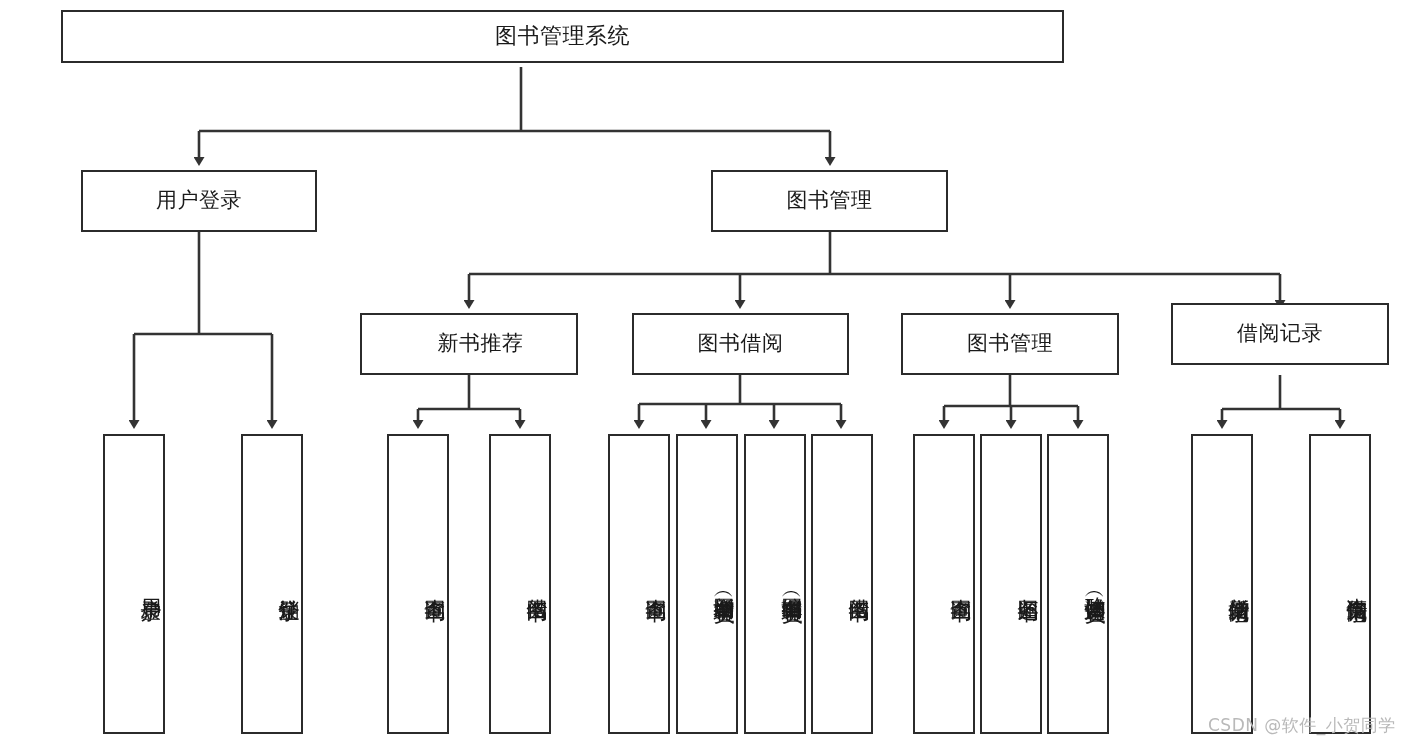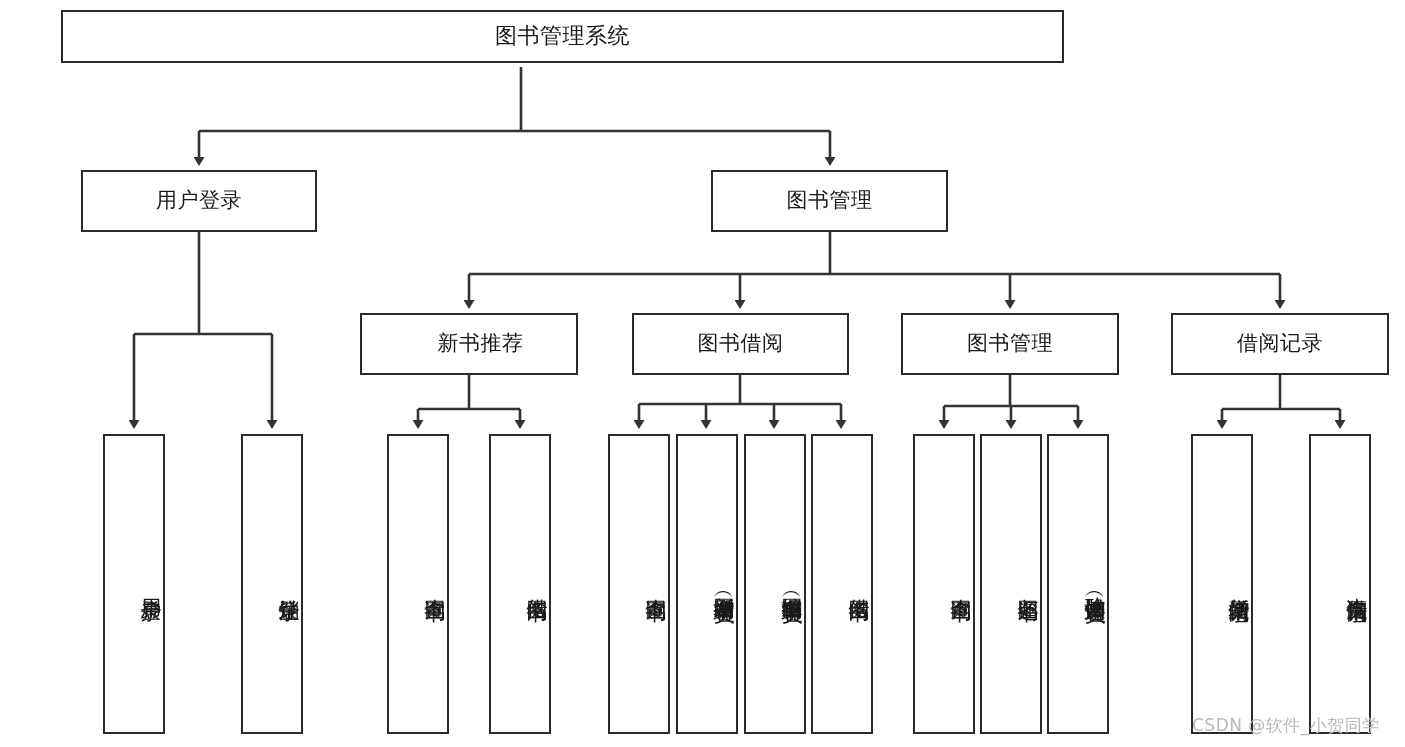--- a/index.html
+++ b/index.html
@@ -50,20 +50,21 @@
     text-align: left;
   }
   .node.root { font-size: 22px; }
   .watermark {
     position: absolute;
     font-size: 17px;
     color: #b9b9b9;
     white-space: nowrap;
     letter-spacing: 0.5px;
     font-family: "DejaVu Sans", "Liberation Sans", sans-serif;
+    padding-left: 16px;
   }
 </style>
 </head>
 <body>
 
 <div id="canvas">
 
   <svg class="connectors" viewBox="0 0 1405 747" xmlns="http://www.w3.org/2000/svg">
     <defs>
       <marker id="arrow" markerWidth="9" markerHeight="11" refX="1" refY="5.5" orient="auto" markerUnits="userSpaceOnUse">
@@ -115,21 +116,21 @@
   </svg>
 
   <div class="node horiz root" style="left:20px; top:10px; width:1003px; height:53px;margin-left:41px;">图书管理系统</div>
 
   <div class="node horiz" style="left:81px; top:170px; width:236px; height:62px;">用户登录</div>
   <div class="node horiz" style="left:711px; top:170px; width:237px; height:62px;text-align:center;">图书管理</div>
 
   <div class="node horiz" style="left:360px; top:313px; width:218px; height:62px;padding-left:23px;">新书推荐</div>
   <div class="node horiz" style="left:632px; top:313px; width:217px; height:62px;">图书借阅</div>
   <div class="node horiz" style="left:901px; top:313px; width:218px; height:62px;">图书管理</div>
-  <div class="node horiz" style="left:1171px; top:313px; width:218px; height:62px;">借阅记录</div>
+  <div class="node horiz" style="left:1171px; top:303px; width:218px; height:62px;">借阅记录</div>
 
   <div class="node vert" style="left:103px; top:434px; width:62px; height:300px;">用户登录</div>
   <div class="node vert" style="left:241px; top:434px; width:62px; height:300px;">注销登录</div>
 
   <div class="node vert" style="left:387px; top:434px; width:62px; height:300px;">查询图书</div>
   <div class="node vert" style="left:489px; top:434px; width:62px; height:300px;">借阅图书</div>
 
   <div class="node vert" style="left:608px; top:434px; width:62px; height:300px;">查询图书</div>
   <div class="node vert" style="left:676px; top:434px; width:62px; height:300px;">新增图书（管理员）</div>
   <div class="node vert" style="left:744px; top:434px; width:62px; height:300px;">编辑图书（管理员）</div>

